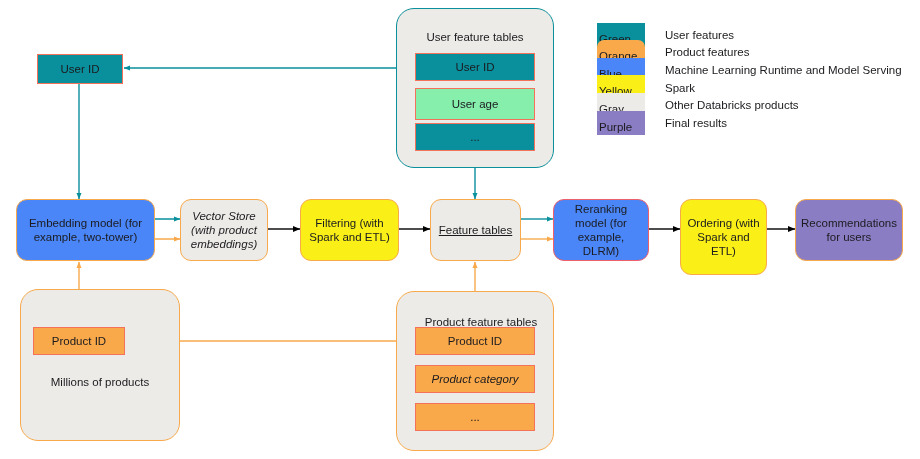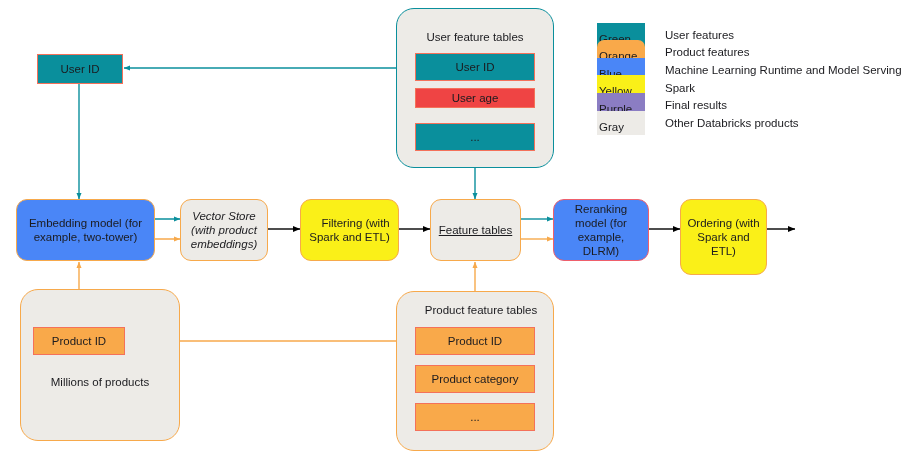--- a/index.html
+++ b/index.html
@@ -176,77 +176,79 @@
 
     <g>
       <line x1="767" y1="229" x2="795" y2="229" stroke="#000000" stroke-width="1.4" marker-end="url(#ah-black)"></line>
     </g>
   </svg>
 
   <div class="group" style="left:396px; top:8px; width:158px; height:160px; border:1.6px solid #0a8f9c;">
     <div class="group-title" style="top:22px;">User feature tables</div>
   </div>
   <div class="node chip" style="left:415px; top:53px; width:120px; height:28px; background:#0a8f9c; border:1.4px solid #f4715a;">User ID</div>
-  <div class="node chip" style="left:415px; top:88px; width:120px; height:20px; background:#ef4444; border:1.4px solid #f4715a;">User age</div>
+  <div class="node chip" style="left:415px; top:88px; width:120px; height:32px; background:#86efac; border:1.4px solid #f4715a;">User age</div>
   <div class="node chip" style="left:415px; top:123px; width:120px; height:28px; background:#0a8f9c; border:1.4px solid #f4715a;">...</div>
 
   <div class="group" style="left:396px; top:291px; width:158px; height:160px; border:1.6px solid #f7a94b;">
-    <div class="group-title" style="top:12px;margin-left:12px;">Product feature tables</div>
+    <div class="group-title" style="top:24px;margin-left:12px;">Product feature tables</div>
   </div>
   <div class="node chip" style="left:415px; top:327px; width:120px; height:28px; background:#f9a94a; border:1.4px solid #f4715a;">Product ID</div>
-  <div class="node chip" style="left:415px; top:365px; width:120px; height:28px; background:#f9a94a; border:1.4px solid #f4715a;">Product category</div>
+  <div class="node chip" style="left:415px; top:365px; width:120px; height:28px; background:#f9a94a; border:1.4px solid #f4715a;font-style:italic;">Product category</div>
   <div class="node chip" style="left:415px; top:403px; width:120px; height:28px; background:#f9a94a; border:1.4px solid #f4715a;">...</div>
 
   <div class="group" style="left:20px; top:289px; width:160px; height:152px; border:1.6px solid #f7a94b;">
     <div class="group-title" style="top:86px;">Millions of products</div>
   </div>
   <div class="node chip" style="left:33px; top:327px; width:92px; height:28px; background:#f9a94a; border:1.4px solid #f4715a;">Product ID</div>
 
   <div class="node chip" style="left:37px; top:54px; width:86px; height:30px; background:#0a8f9c; border:1.4px solid #f4715a;">User ID</div>
 
   <div class="node flowbox" style="left:16px; top:199px; width:139px; height:62px; background:#4a86f7; border:1.6px solid #f7a94b;">Embedding model (for
 example, two-tower)</div>
 
   <div class="node flowbox" style="left:180px; top:199px; width:88px; height:62px; background:#edebe7; border:1.6px solid #f7a94b;font-style:italic;">Vector Store
 (with product
 embeddings)</div>
 
-  <div class="node flowbox" style="left:300px; top:199px; width:99px; height:62px; background:#faf018; border:1.6px solid #f7a94b;text-align:right;">Filtering (with
+  <div class="node flowbox" style="left:300px; top:199px; width:99px; height:62px; background:#faf018; border:1.6px solid #f7a94b;">Filtering (with
 Spark and ETL)</div>
 
   <div class="node flowbox" style="left:430px; top:199px; width:91px; height:62px; background:#edebe7; border:1.6px solid #f7a94b;text-decoration:underline;">Feature tables</div>
 
   <div class="node flowbox" style="left:553px; top:199px; width:96px; height:62px; background:#4a86f7; border:1.8px solid #ef5f6b;">Reranking
 model (for
 example, DLRM)</div>
 
   <div class="node flowbox" style="left:680px; top:199px; width:87px; height:76px; background:#faf018; border:1.6px solid #f7a94b;">Ordering (with
 Spark and ETL)</div>
 
+  <div class="node flowbox" style="left:795px; top:199px; width:108px; height:62px; background:#8b7dc3; border:1.6px solid #f7a94b;">Recommendations
+for users</div>
 
   <div id="legend">
     <div class="legend-row">
       <span class="legend-swatch" style="background:#0a8f9c;">Green</span>
       <span class="legend-desc">User features</span>
     </div>
     <div class="legend-row">
       <span class="legend-swatch" style="background:#f9a94a;border-radius:7px;">Orange</span>
       <span class="legend-desc">Product features</span>
     </div>
     <div class="legend-row">
       <span class="legend-swatch" style="background:#4a86f7;">Blue</span>
       <span class="legend-desc">Machine Learning Runtime and Model Serving</span>
     </div>
     <div class="legend-row">
       <span class="legend-swatch" style="background:#faf018;">Yellow</span>
       <span class="legend-desc">Spark</span>
     </div>
     <div class="legend-row">
+      <span class="legend-swatch" style="background:#edebe7;">Gray</span>
+      <span class="legend-desc">Other Databricks products</span>
+    </div>
+    <div class="legend-row">
       <span class="legend-swatch" style="background:#8b7dc3;">Purple</span>
       <span class="legend-desc">Final results</span>
     </div>
-    <div class="legend-row">
-      <span class="legend-swatch" style="background:#edebe7;">Gray</span>
-      <span class="legend-desc">Other Databricks products</span>
-    </div>
   </div>
 
 </div>
 
 </body></html>

